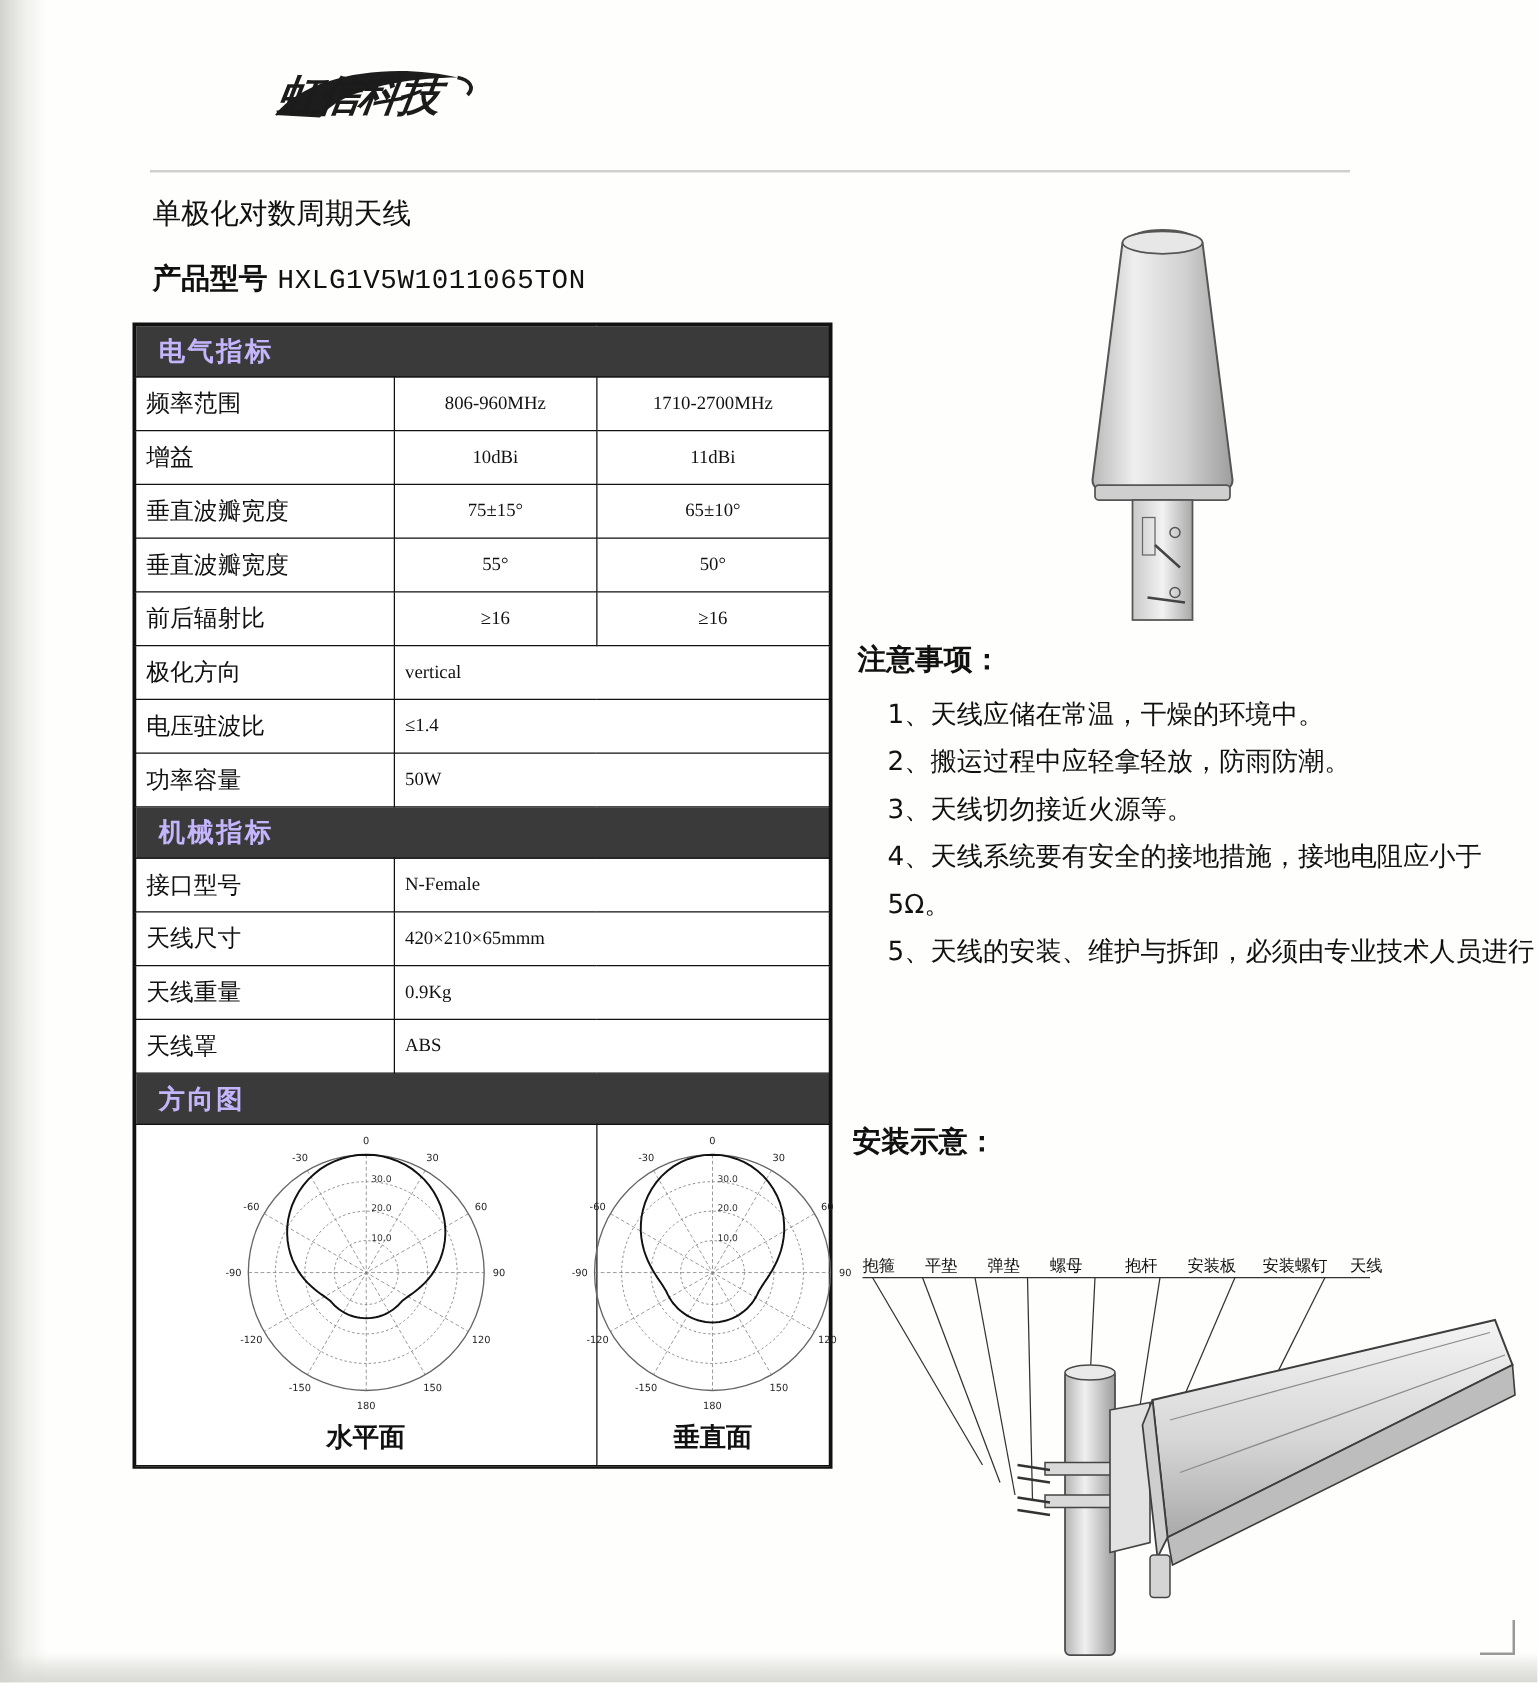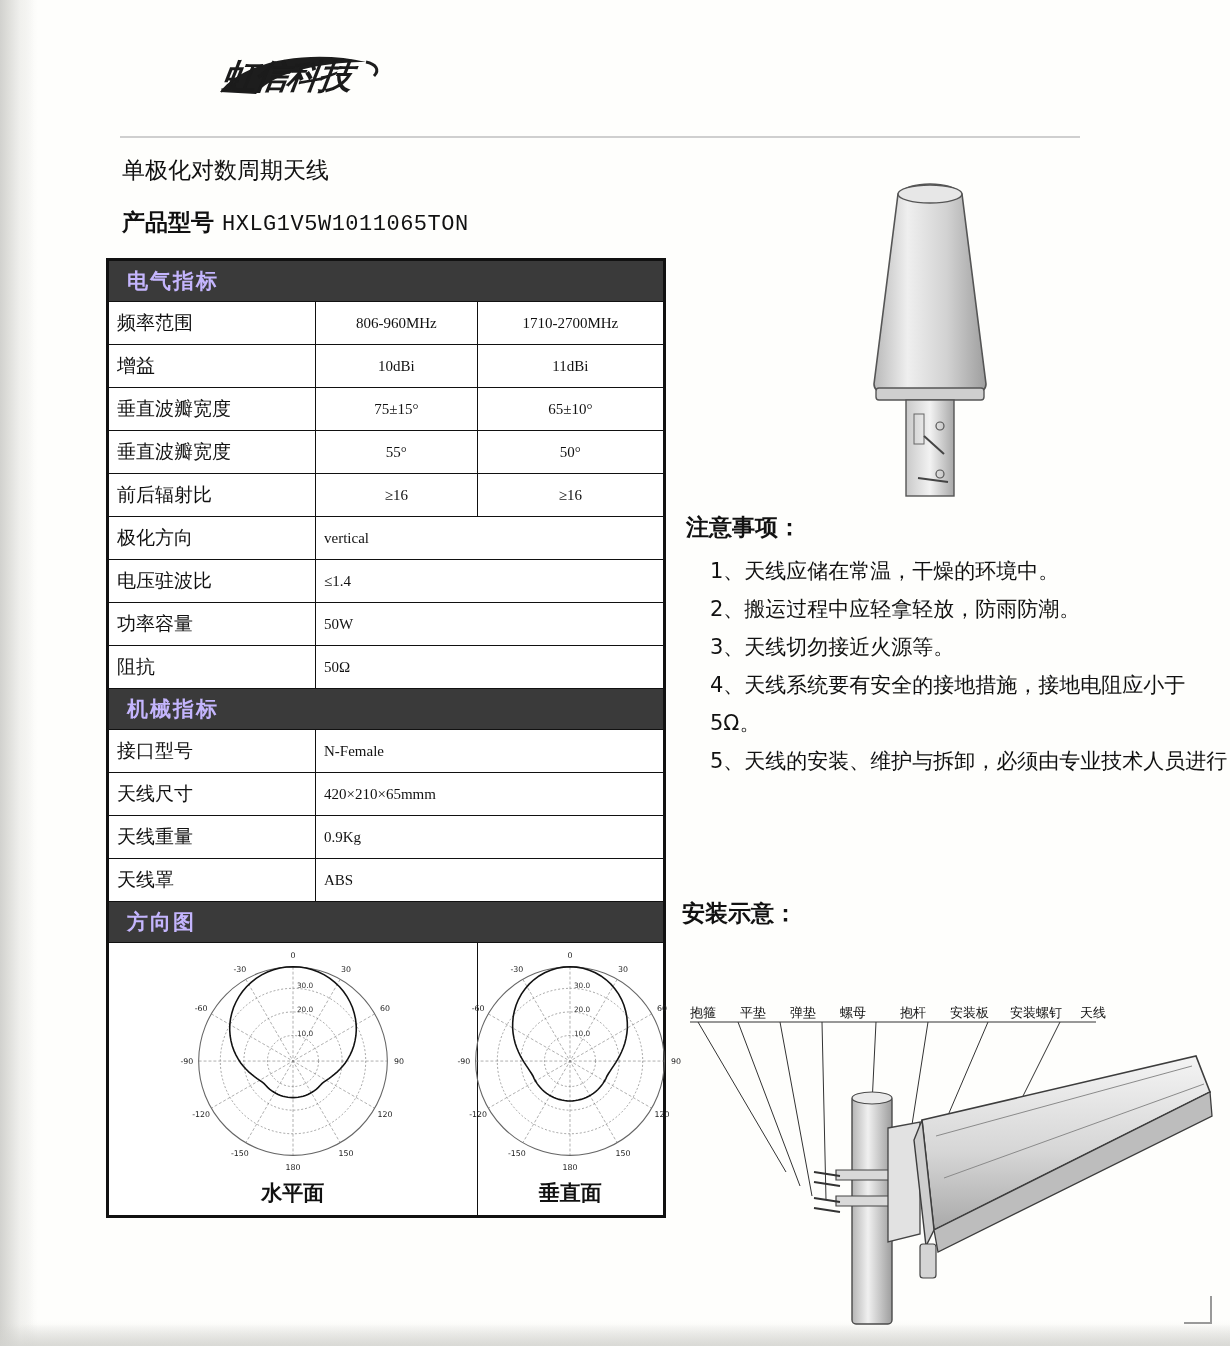--- a/index.html
+++ b/index.html
@@ -207,24 +207,20 @@
             <td class="lbl">极化方向</td>
             <td class="val" colspan="2">vertical</td>
           </tr>
           <tr>
             <td class="lbl">电压驻波比</td>
             <td class="val" colspan="2">≤1.4</td>
           </tr>
           <tr>
             <td class="lbl">功率容量</td>
             <td class="val" colspan="2">50W</td>
-          </tr>
-          <tr>
-            <td class="lbl">阻抗</td>
-            <td class="val" colspan="2">50Ω</td>
           </tr>
           <tr class="section-head">
             <td colspan="3">机械指标</td>
           </tr>
           <tr>
             <td class="lbl">接口型号</td>
             <td class="val" colspan="2">N-Female</td>
           </tr>
           <tr>
             <td class="lbl">天线尺寸</td>

